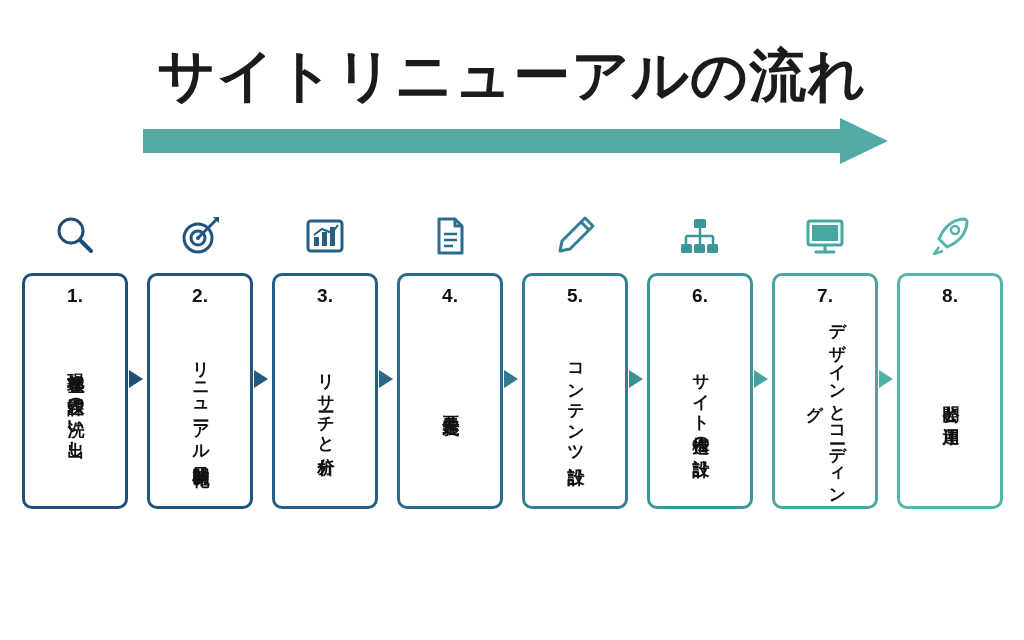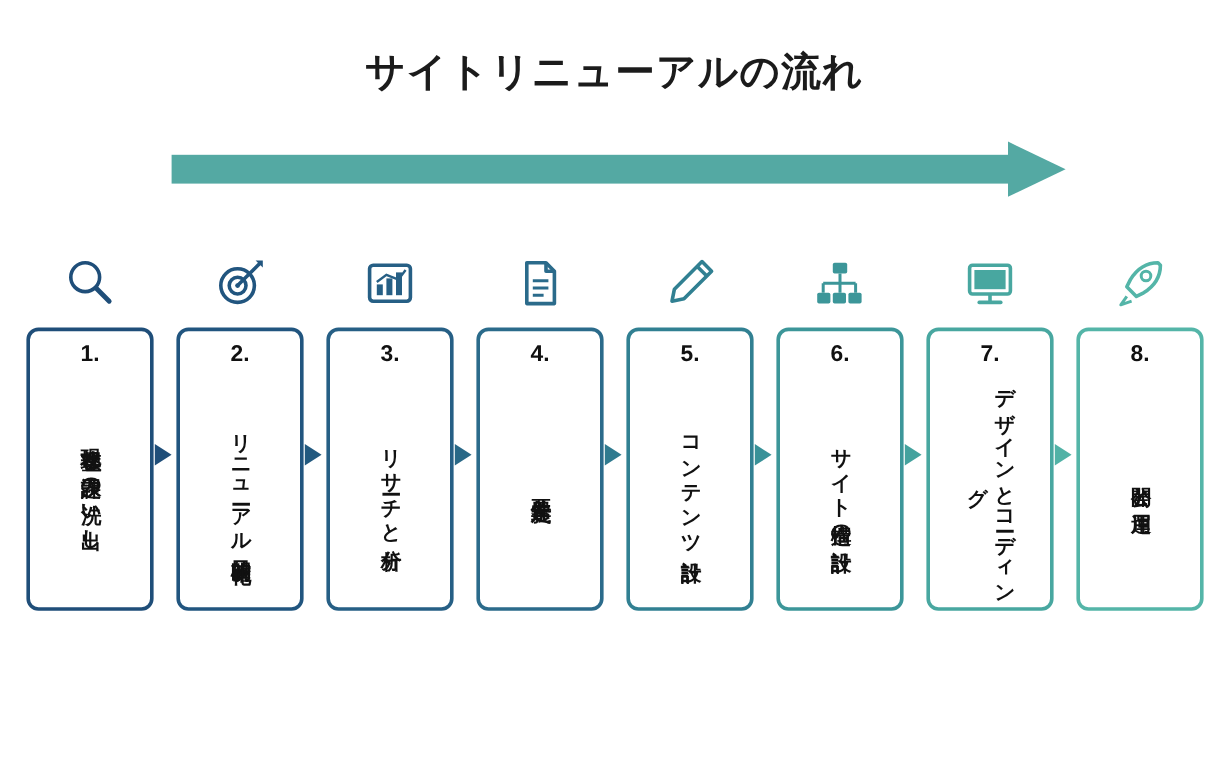--- a/index.html
+++ b/index.html
@@ -18,21 +18,21 @@
     position: relative;
     width: 1024px;
     height: 640px;
   }
   .title {
     position: absolute;
     top: 38px;
     left: 0;
     width: 1024px;
     text-align: center;
-    font-size: 33px;
+    font-size: 57px;
     font-weight: bold;
     letter-spacing: 1px;
     color: #1b1b1b;
     font-family: "Liberation Sans", sans-serif;
   }
   
   .big-arrow {
     position: absolute;
     top: 118px;
     left: 143px;

